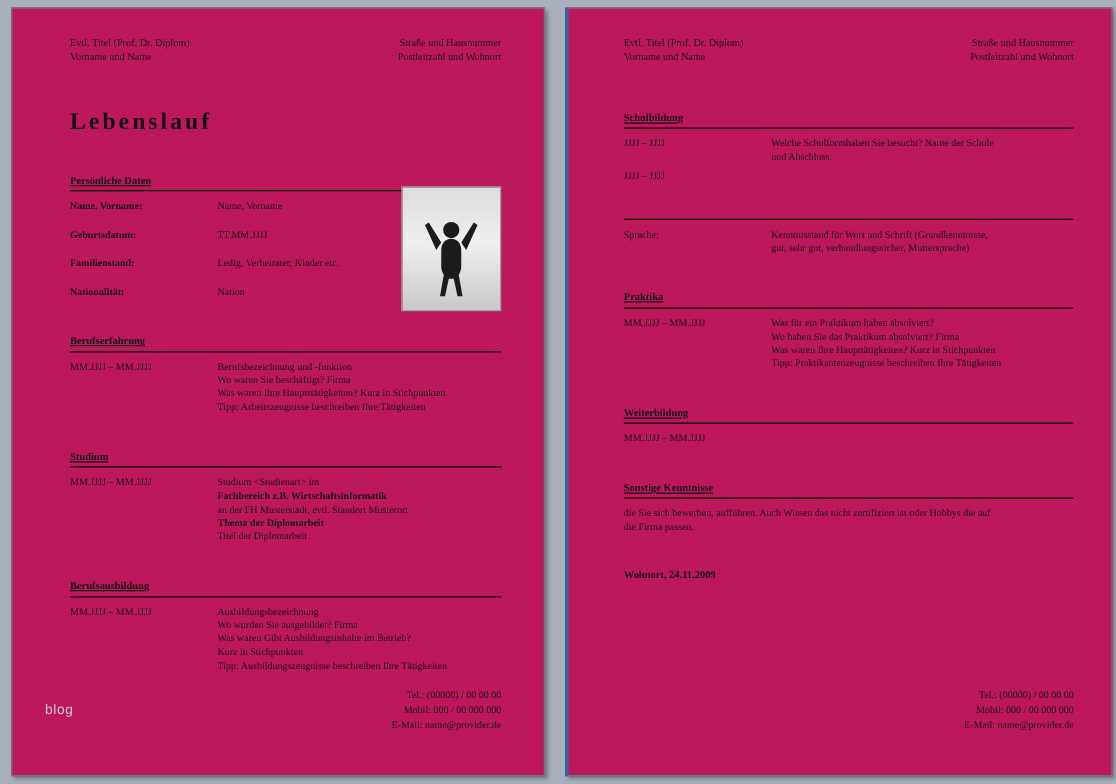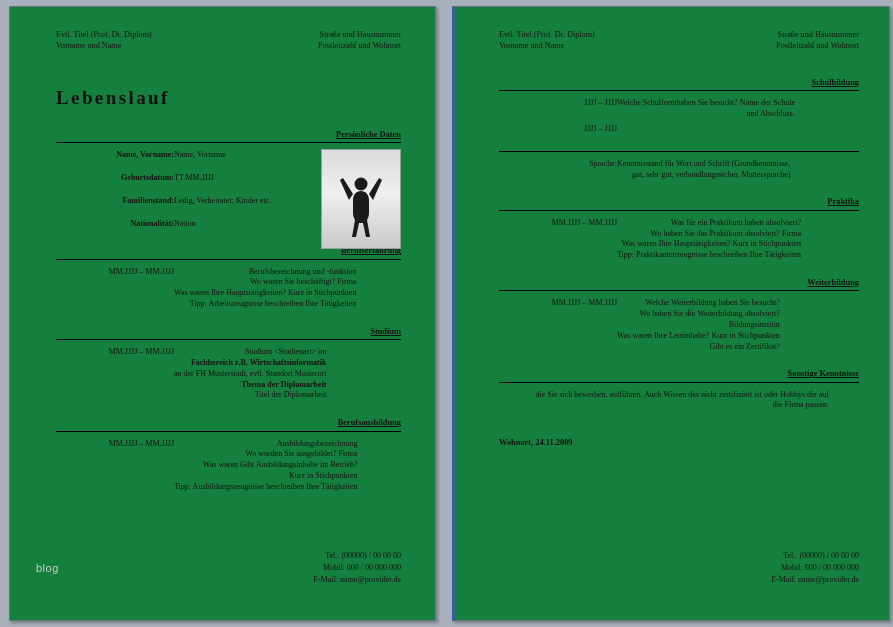--- a/index.html
+++ b/index.html
@@ -16,21 +16,21 @@
   .workspace {
     position: relative;
     width: 893px;
     height: 627px;
     background: #a8b0bb;
     box-sizing: border-box;
   }
   .page {
     position: absolute;
     top: 6px;
-    background: #15803d;
+    background: #be185d;
     border: 1px solid #6d7580;
     box-shadow: 2px 2px 3px rgba(0,0,0,0.30);
     overflow: hidden;
   }
   .page-left {
     left: 9px;
     width: 425px;
     height: 613px;
   }
   .page-right {
@@ -61,22 +61,21 @@
 
   .title {
     font-size: 19px;
     font-weight: bold;
     letter-spacing: 2.4px;
     margin: 34px 0 18px 0;
     font-family: "Liberation Serif", serif;
   }
 
   .section {
-    margin-top: 16px;
-    text-align: right;
+    margin-top: 28px;
   }
   .section-title {
     font-size: 8.4px;
     font-weight: bold;
     text-decoration: underline;
     margin-bottom: 2px;
   }
   .rule {
     border-bottom: 1px solid #000;
     height: 0;
@@ -318,27 +317,20 @@
             <div>Tipp: Praktikantenzeugnisse beschreiben Ihre Tätigkeiten</div>
           </div>
         </div>
       </div>
 
       <div class="section">
         <div class="section-title">Weiterbildung</div>
         <div class="rule"></div>
         <div class="blockrow">
           <div class="period">MM.JJJJ – MM.JJJJ</div>
-          <div class="body">
-            <div>Welche Weiterbildung haben Sie besucht?</div>
-            <div>Wo haben Sie die Weiterbildung absolviert?</div>
-            <div>Bildungsinstitut</div>
-            <div>Was waren Ihre Lerninhalte? Kurz in Stichpunkten</div>
-            <div>Gibt es ein Zertifikat?</div>
-          </div>
         </div>
       </div>
 
       <div class="section">
         <div class="section-title">Sonstige Kenntnisse</div>
         <div class="rule"></div>
         <div class="para">
           <div>die Sie sich bewerben, aufführen. Auch Wissen das nicht zertifiziert ist oder Hobbys die auf</div>
           <div>die Firma passen.</div>
         </div>

